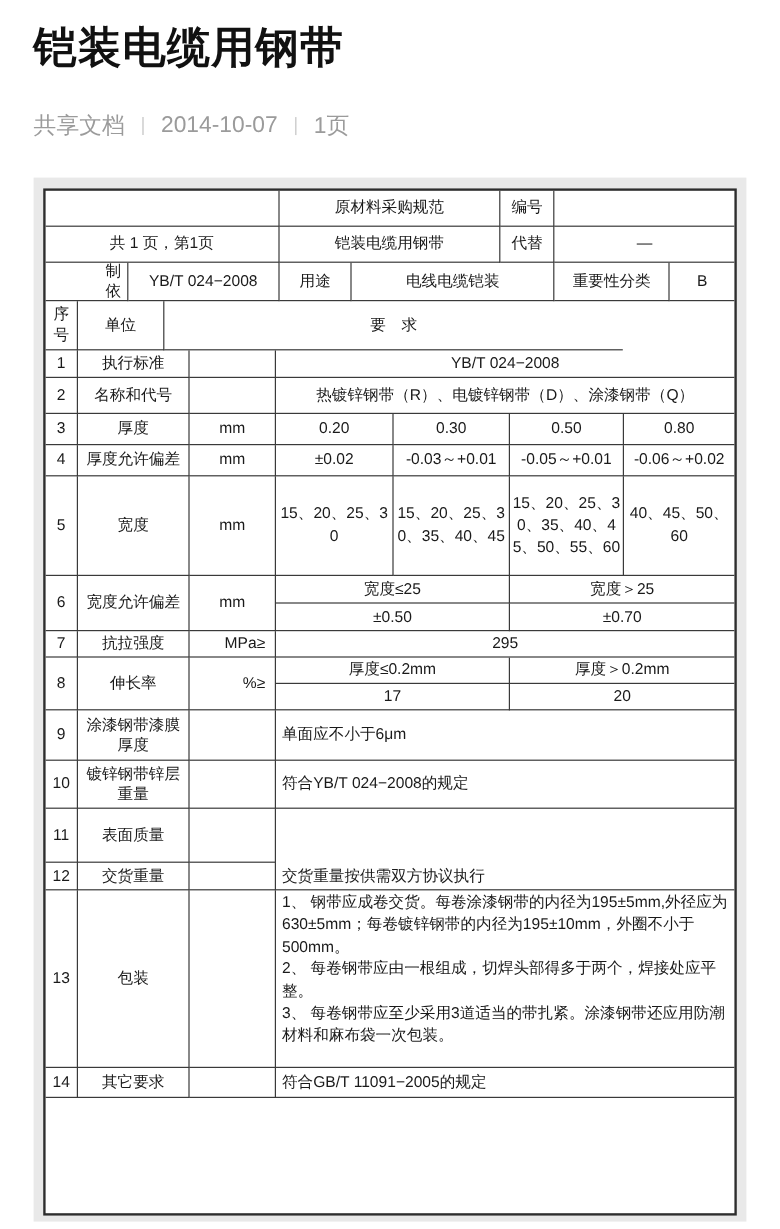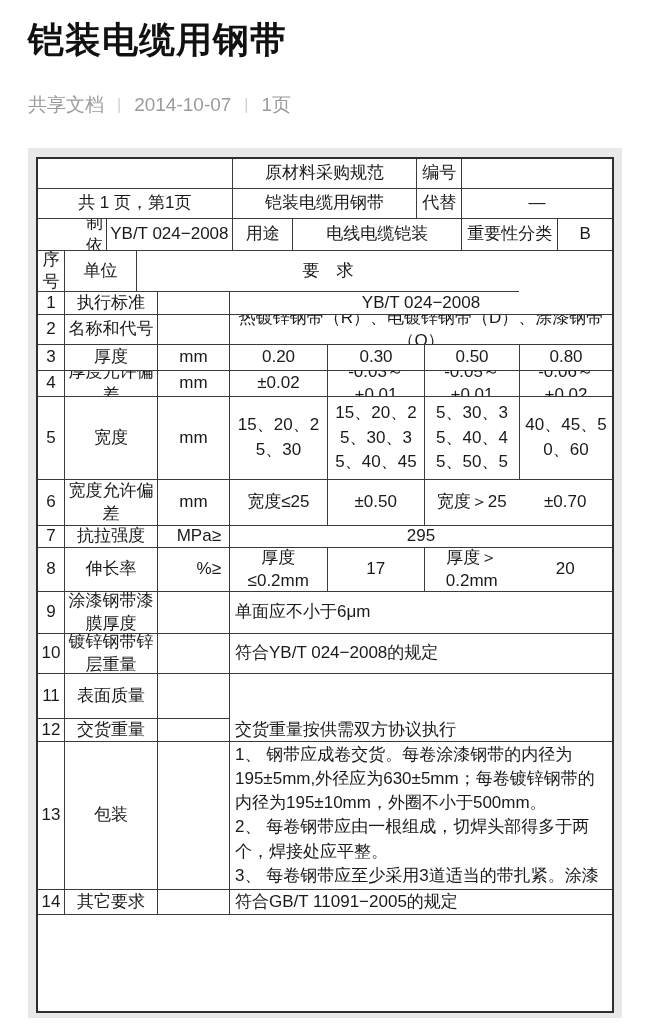--- a/index.html
+++ b/index.html
@@ -17,35 +17,35 @@
     font-size:19px;color:#9b9b9b;display:flex;align-items:center;gap:13px;
   }
   .doc-meta .sep{color:#d0d0d0;font-size:16px;}
   .card{
     position:absolute;left:28px;top:148px;width:594px;height:870px;
     background:#e9e9e9;
   }
   .doc-table{
     position:absolute;left:8px;top:9px;width:578px;
     background:#ffffff;border:2px solid #2e2e2e;box-sizing:border-box;
-    font-size:17px;line-height:1.3;color:#1a1a1a;
+    font-size:13px;line-height:1.3;color:#1a1a1a;
   }
   .tr{display:flex;}
   .c{
     border-right:1px solid #3a3a3a;border-bottom:1px solid #3a3a3a;
     box-sizing:border-box;display:flex;align-items:center;justify-content:center;
     text-align:center;padding:1px 2px;overflow:hidden;
   }
   .c.last{border-right:none;}
   .c.nb{border-bottom:none;}
   .c.left{justify-content:flex-start;text-align:left;padding-left:5px;}
   .c.unit2{justify-content:flex-end;padding:0 8px;}
   .c.numlist{word-break:break-all;line-height:1.45;}
   .split{display:flex;box-sizing:border-box;}
-  .scol{display:flex;flex-direction:row;box-sizing:border-box;}
+  .scol{display:flex;flex-direction:column;box-sizing:border-box;}
   .scol .c{width:100%;flex:1;}
   .paras{flex-direction:column;align-items:flex-start;justify-content:center;line-height:1.42;}
   .paras div{width:100%;}
   
   .w31{width:27px;}.w93{width:93px;}.w72{width:72px;}
   .w98{width:98px;}.w97{width:97px;}.w95{width:95px;}.w92{width:92px;}
   .w196{width:196px;}.w186{width:186px;}.w45{width:45px;}.w151{width:151px;}
   .w69{width:69px;padding-left:47px;}.w127{width:127px;}.w61{width:61px;}.w170{width:170px;}
   .w97b{width:97px;}.w54{width:54px;}
   .w382{width:382px;}.w195{width:195px;}.w187{width:187px;}.w574{width:574px;}

